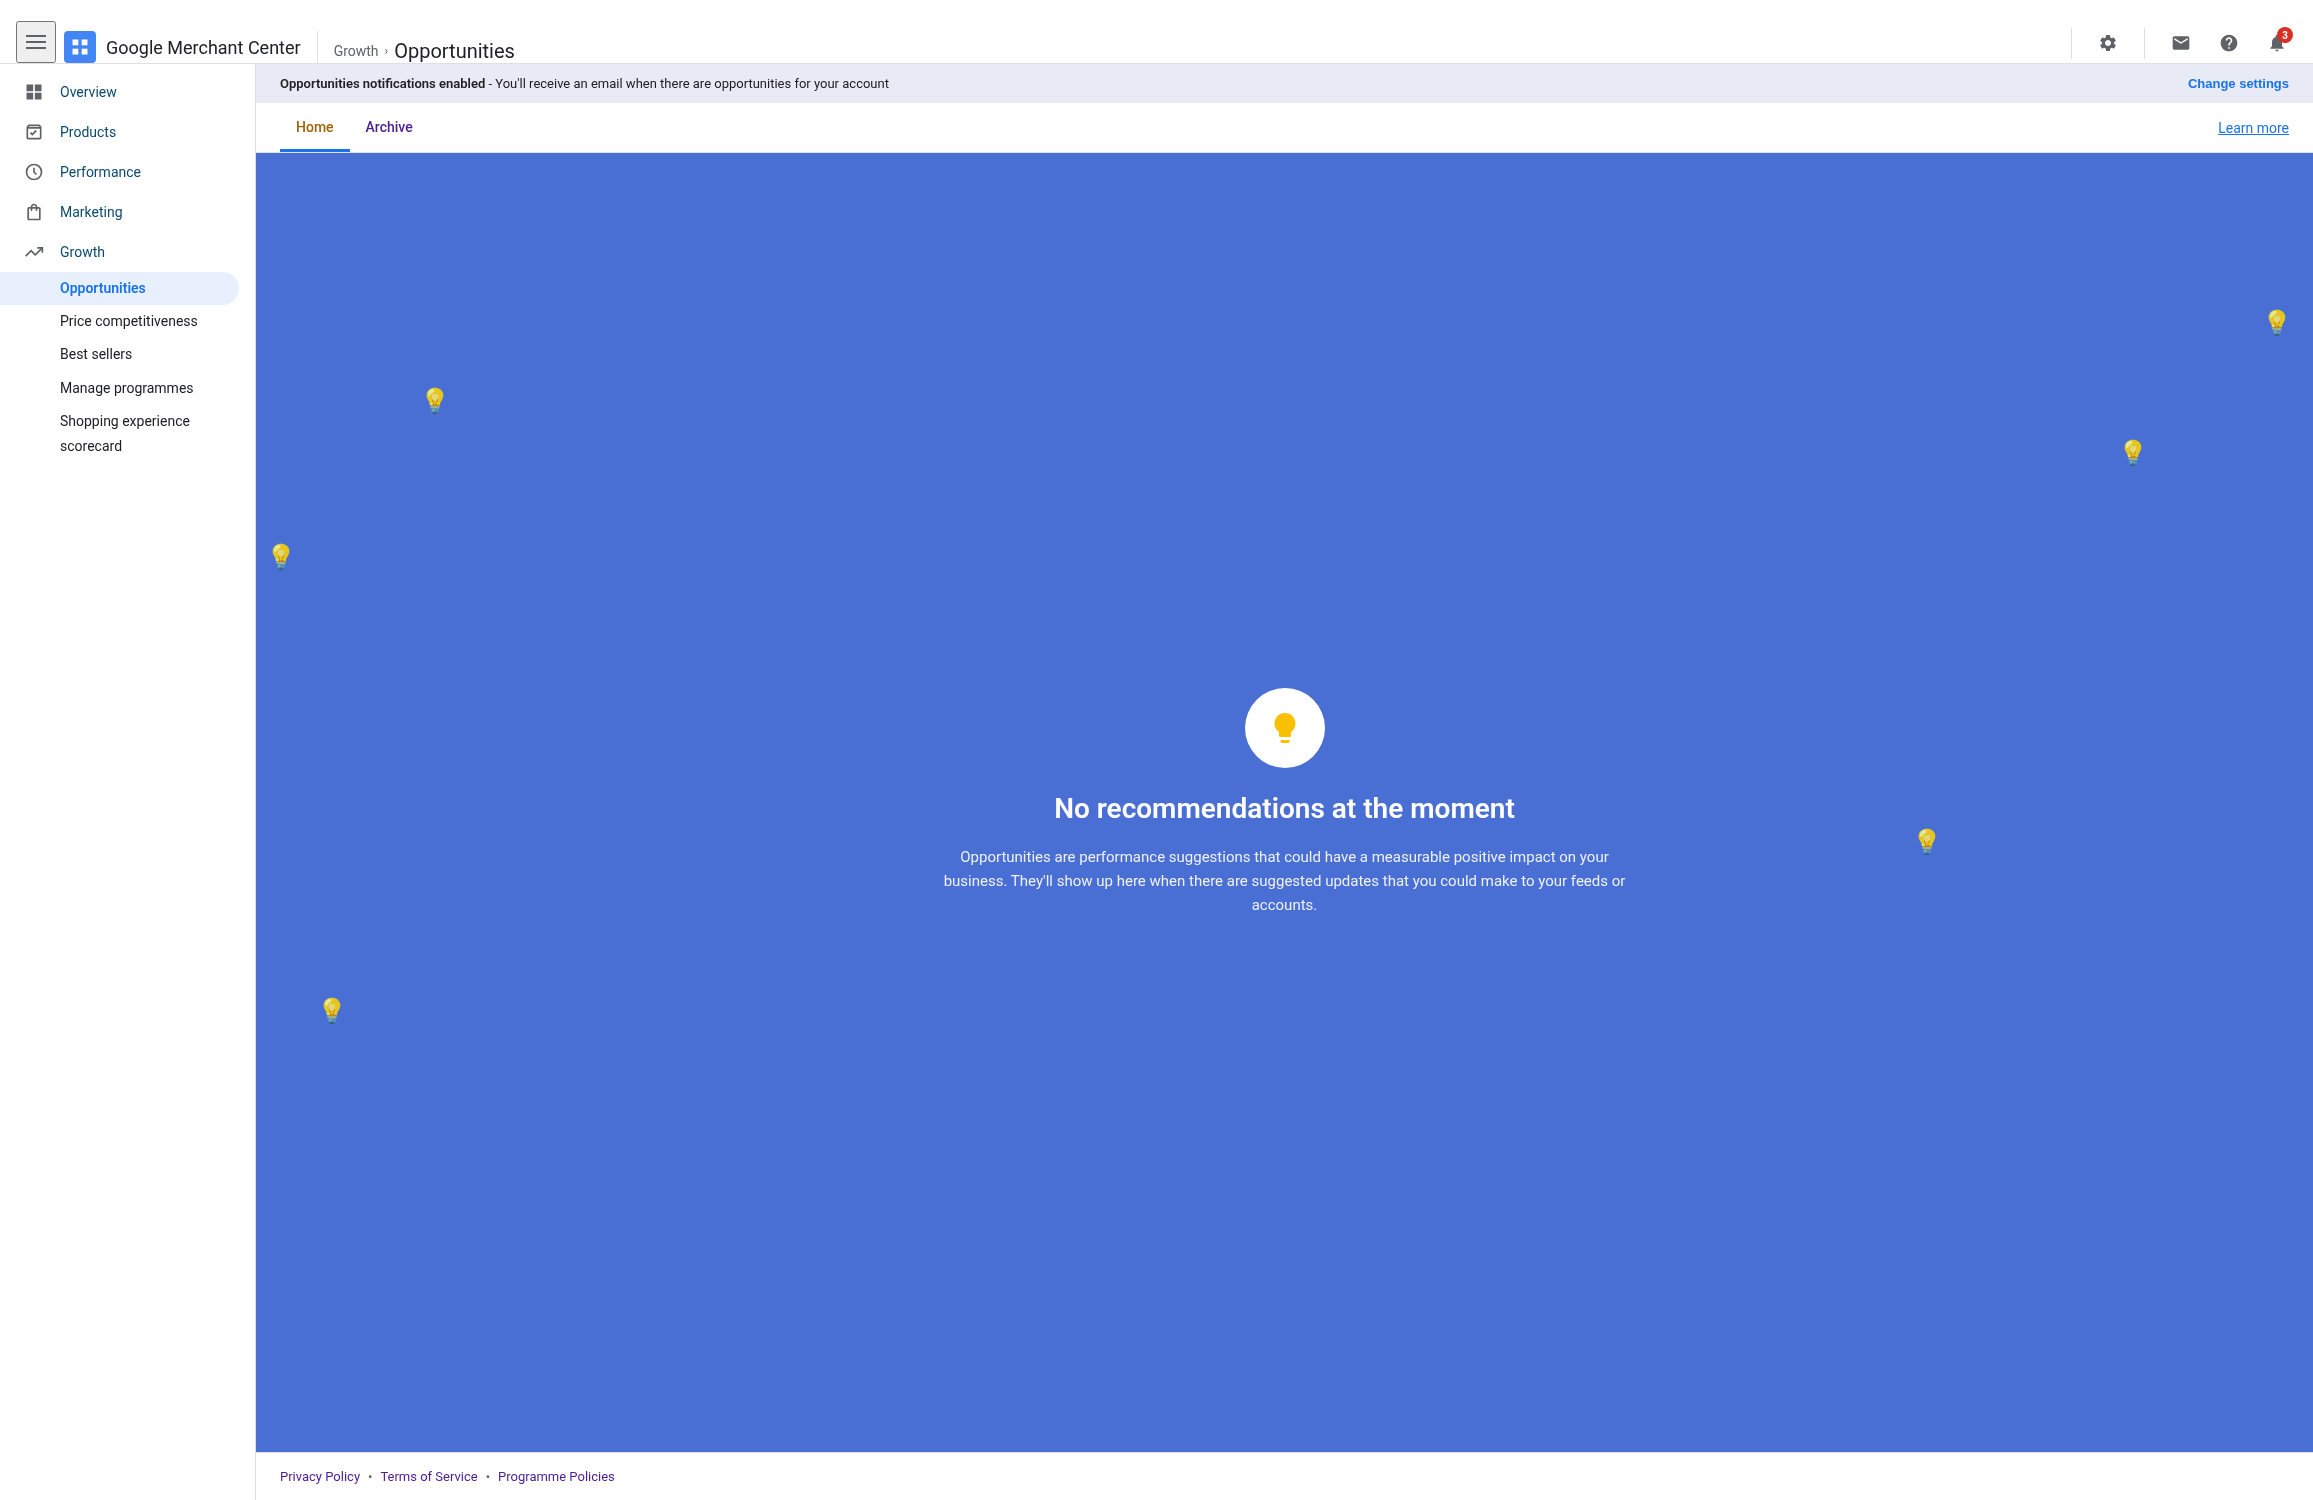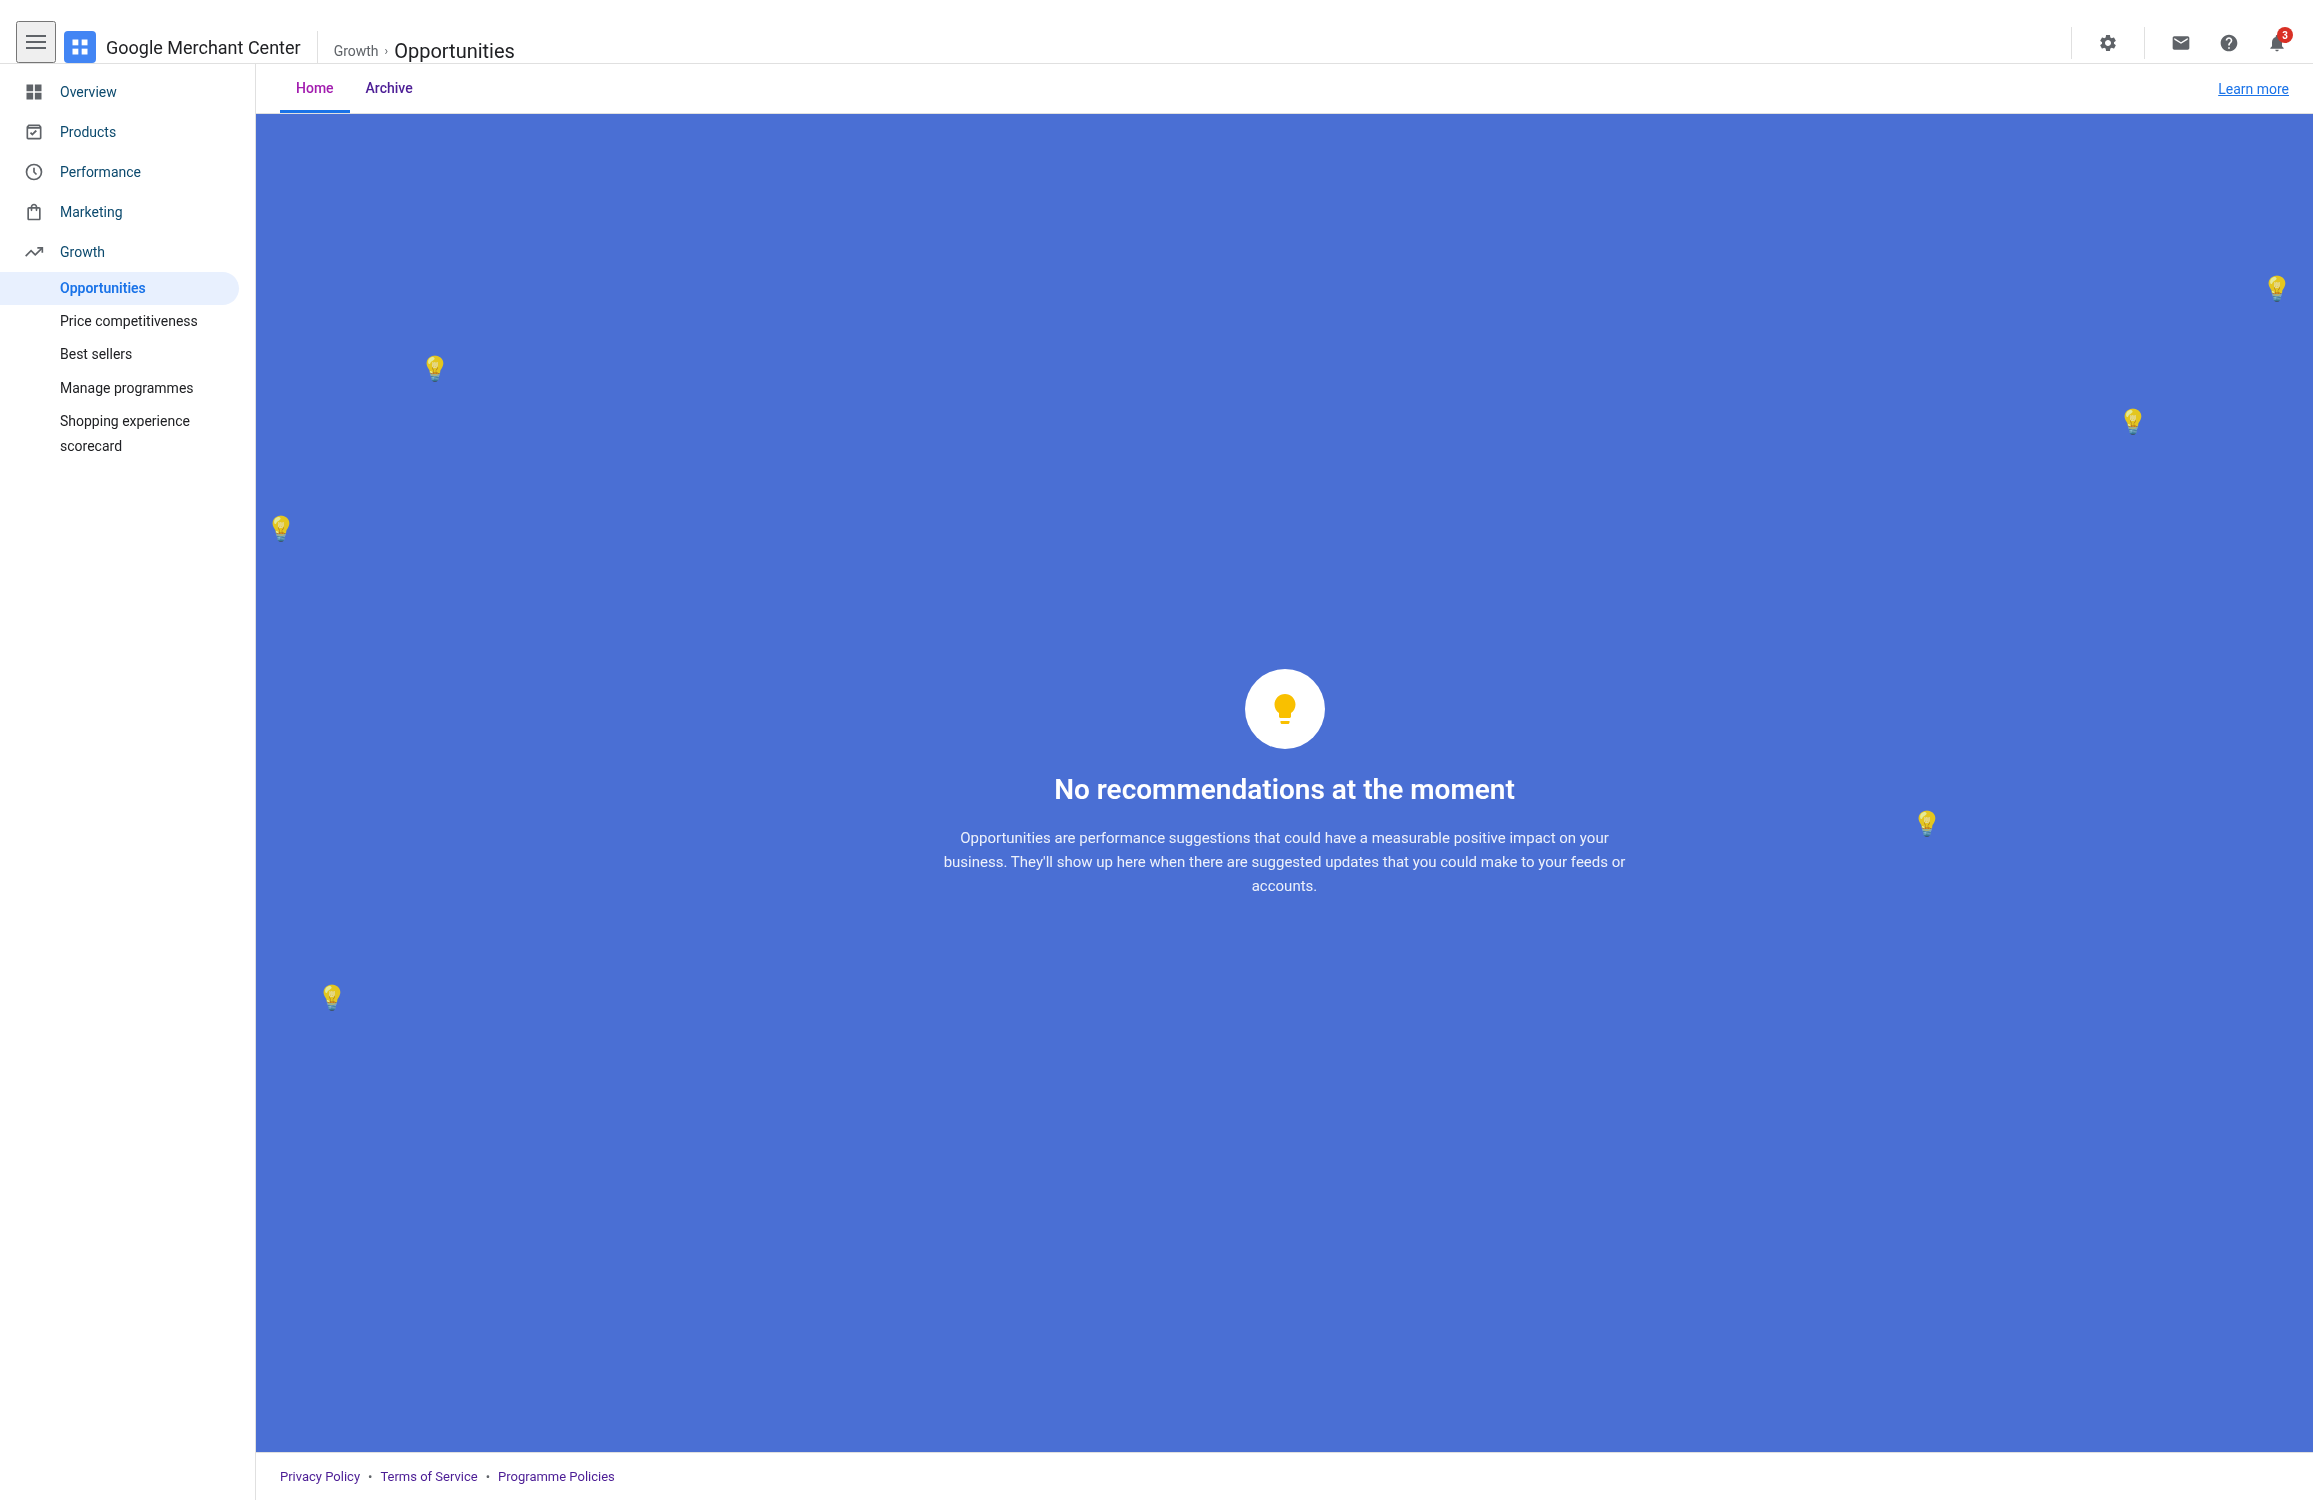--- a/index.html
+++ b/index.html
@@ -42,21 +42,21 @@
     .main-content { flex: 1; display: flex; flex-direction: column; overflow: hidden; }
 
     
     .notification-bar { background: #e8eaf6; padding: 12px 24px; display: flex; align-items: center; justify-content: space-between; flex-shrink: 0; font-size: 13px; }
     .notif-text strong { font-weight: 600; }
     .change-settings-btn { color: #1a73e8; font-weight: 600; cursor: pointer; background: none; border: none; font-size: 13px; }
 
     
     .tabs-bar { background: #fff; border-bottom: 1px solid #e0e0e0; display: flex; align-items: center; padding: 0 24px; flex-shrink: 0; }
     .tab { padding: 16px 16px 14px; cursor: pointer; font-size: 14px; color: #4c1d95; border-bottom: 3px solid transparent; font-weight: 500; }
-    .tab.active { color: #a21caf; border-bottom-color: #1a73e8; }
+    .tab.active { color: #a16207; border-bottom-color: #1a73e8; }
     .tabs-spacer { flex: 1; }
     .learn-more-link { color: #1a73e8; font-size: 14px; cursor: pointer; padding: 16px 0; text-decoration: underline; }
 
     
     .blue-section { background: #4a6fd4; flex: 1; display: flex; flex-direction: column; align-items: center; justify-content: center; position: relative; overflow: hidden; padding: 40px; }
 
     
     .float-bulb { position: absolute; color: #f9c000; font-size: 24px; opacity: 0.85; }
 
     .bulb-circle { width: 80px; height: 80px; background: #fff; border-radius: 50%; display: flex; align-items: center; justify-content: center; margin-bottom: 24px; }
@@ -189,20 +189,26 @@
     <div class="sidebar-sub">
       <span>Manage programmes</span>
     </div>
     <div class="sidebar-sub">
       <span>Shopping experience scorecard</span>
     </div>
   </aside>
 
   <div class="main-content">
 
+    <div class="notification-bar">
+      <span class="notif-text">
+        <strong>Opportunities notifications enabled</strong><span> - You'll receive an email when there are opportunities for your account</span>
+      </span>
+      <button class="change-settings-btn">Change settings</button>
+    </div>
 
     <div class="tabs-bar">
       <div class="tab active">
         <span>Home</span>
       </div>
       <div class="tab">
         <span>Archive</span>
       </div>
       <div class="tabs-spacer"></div>
       <span class="learn-more-link">Learn more</span>

